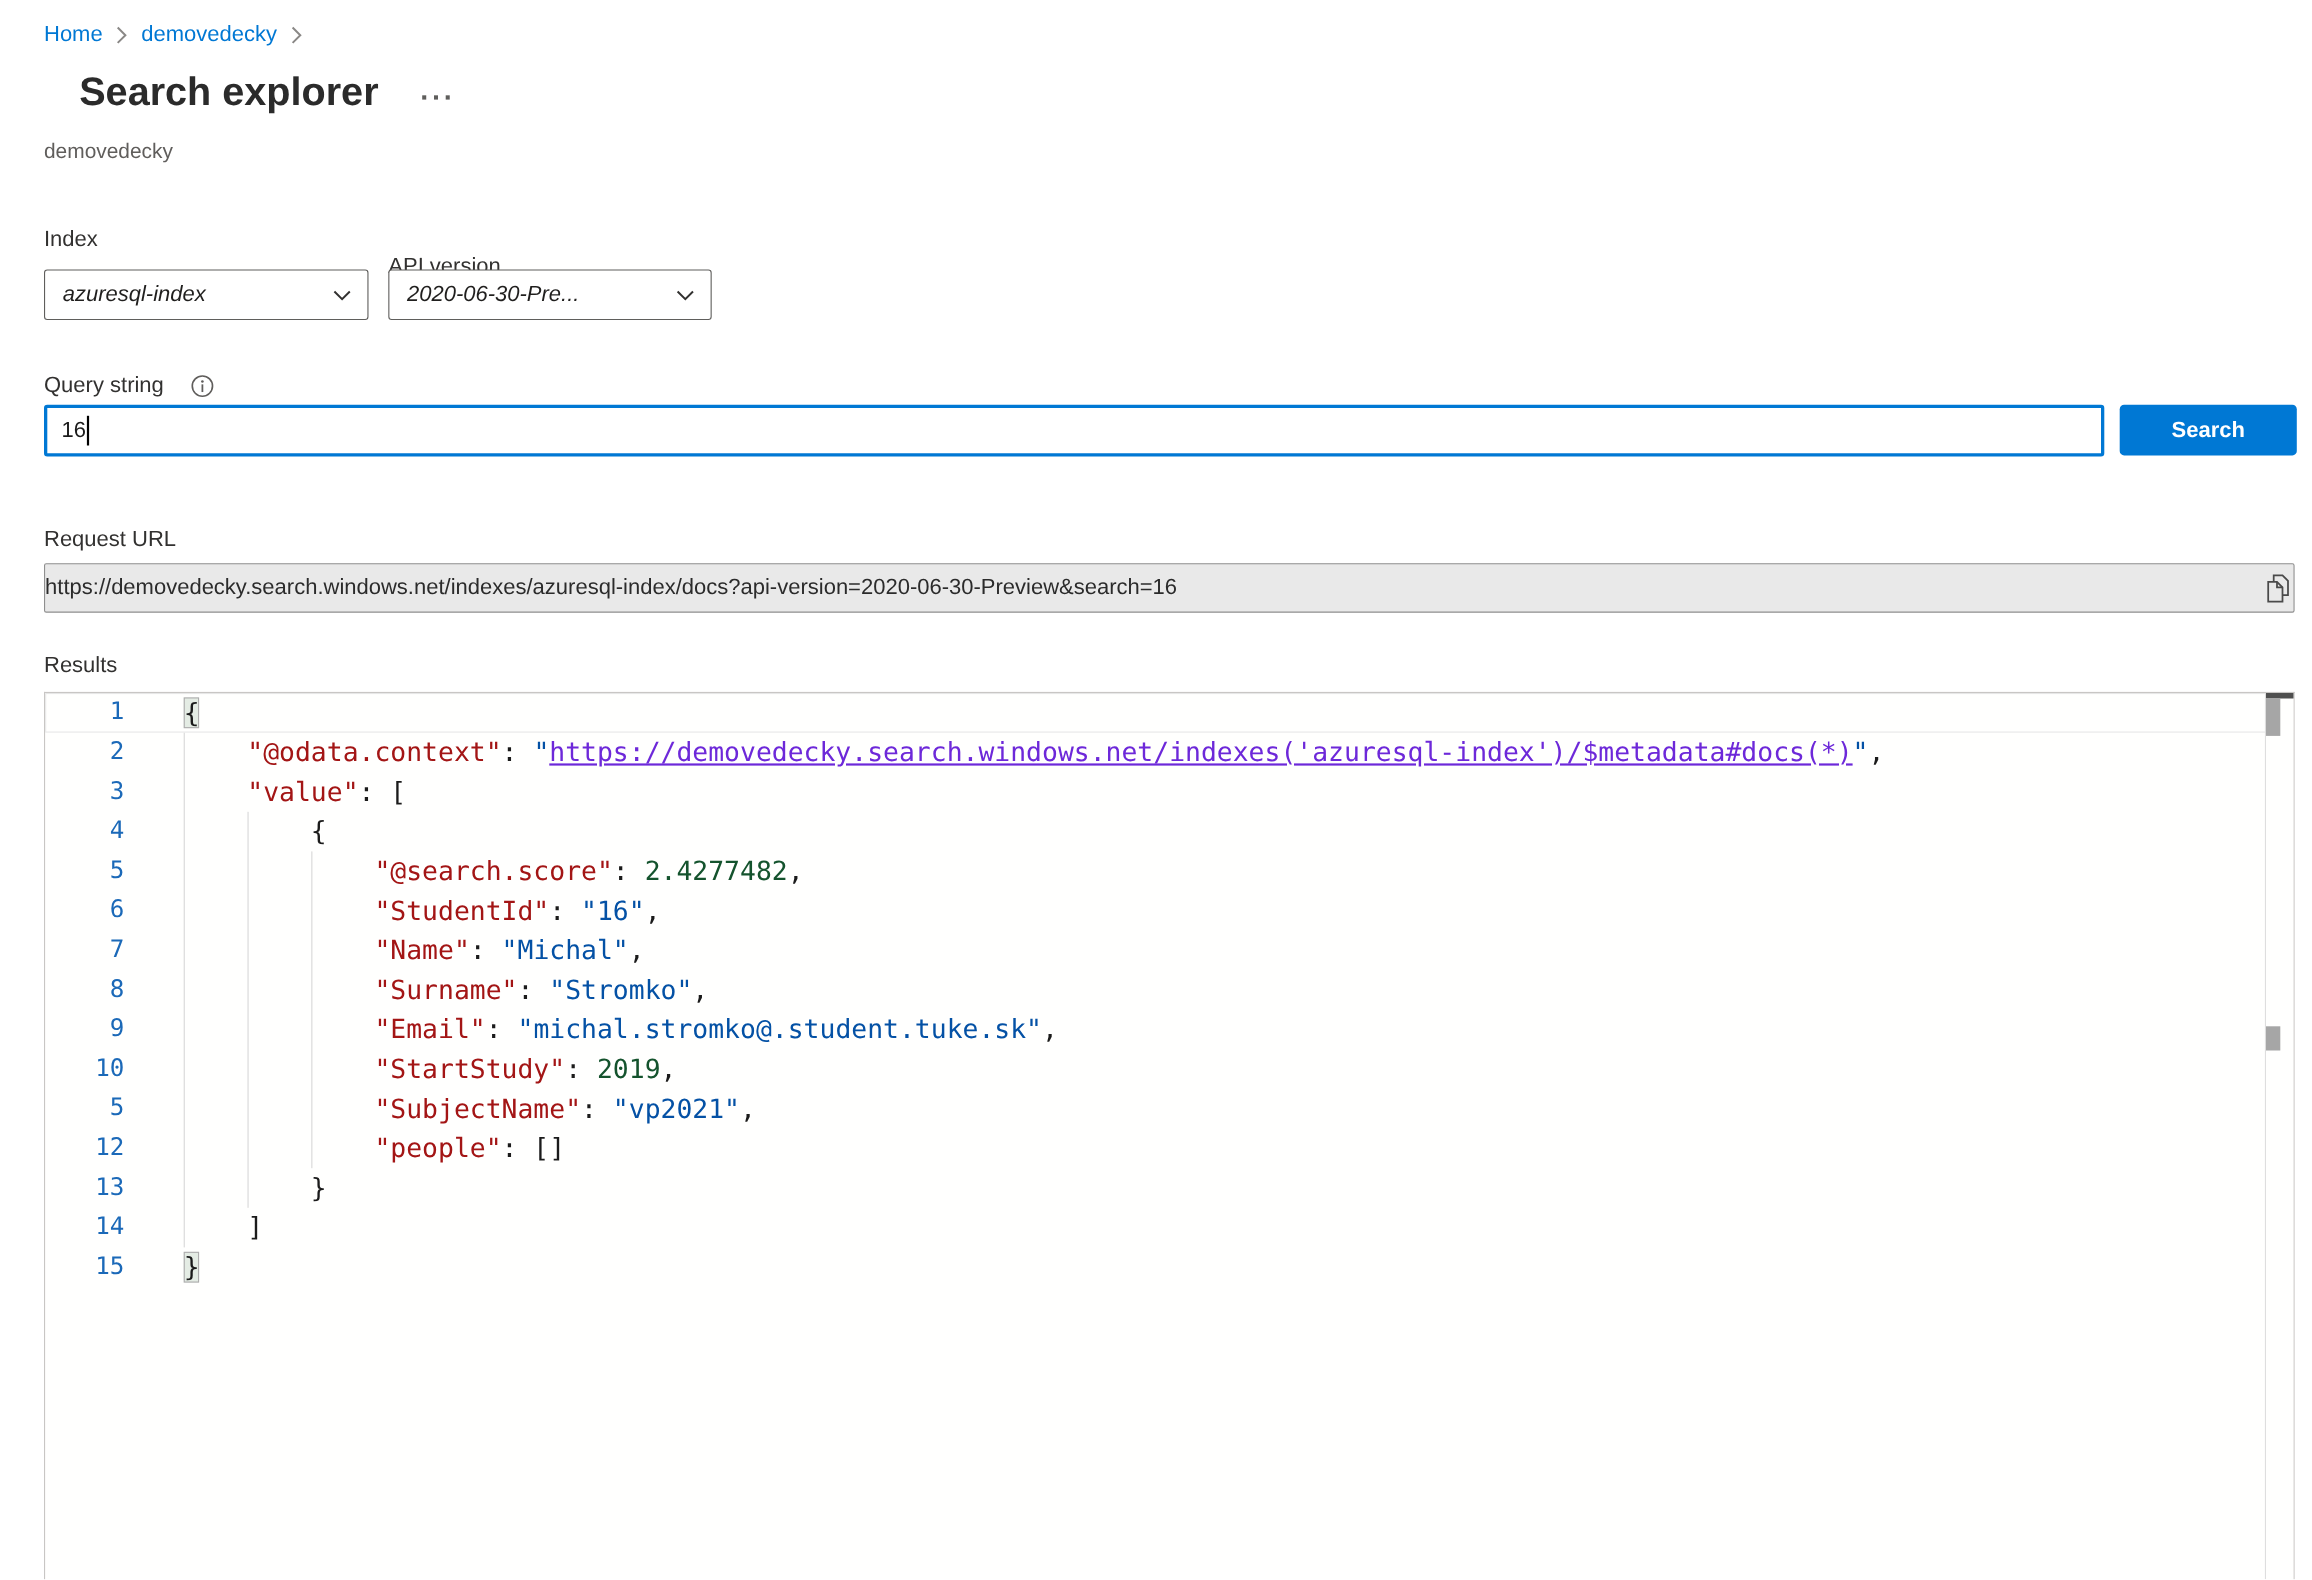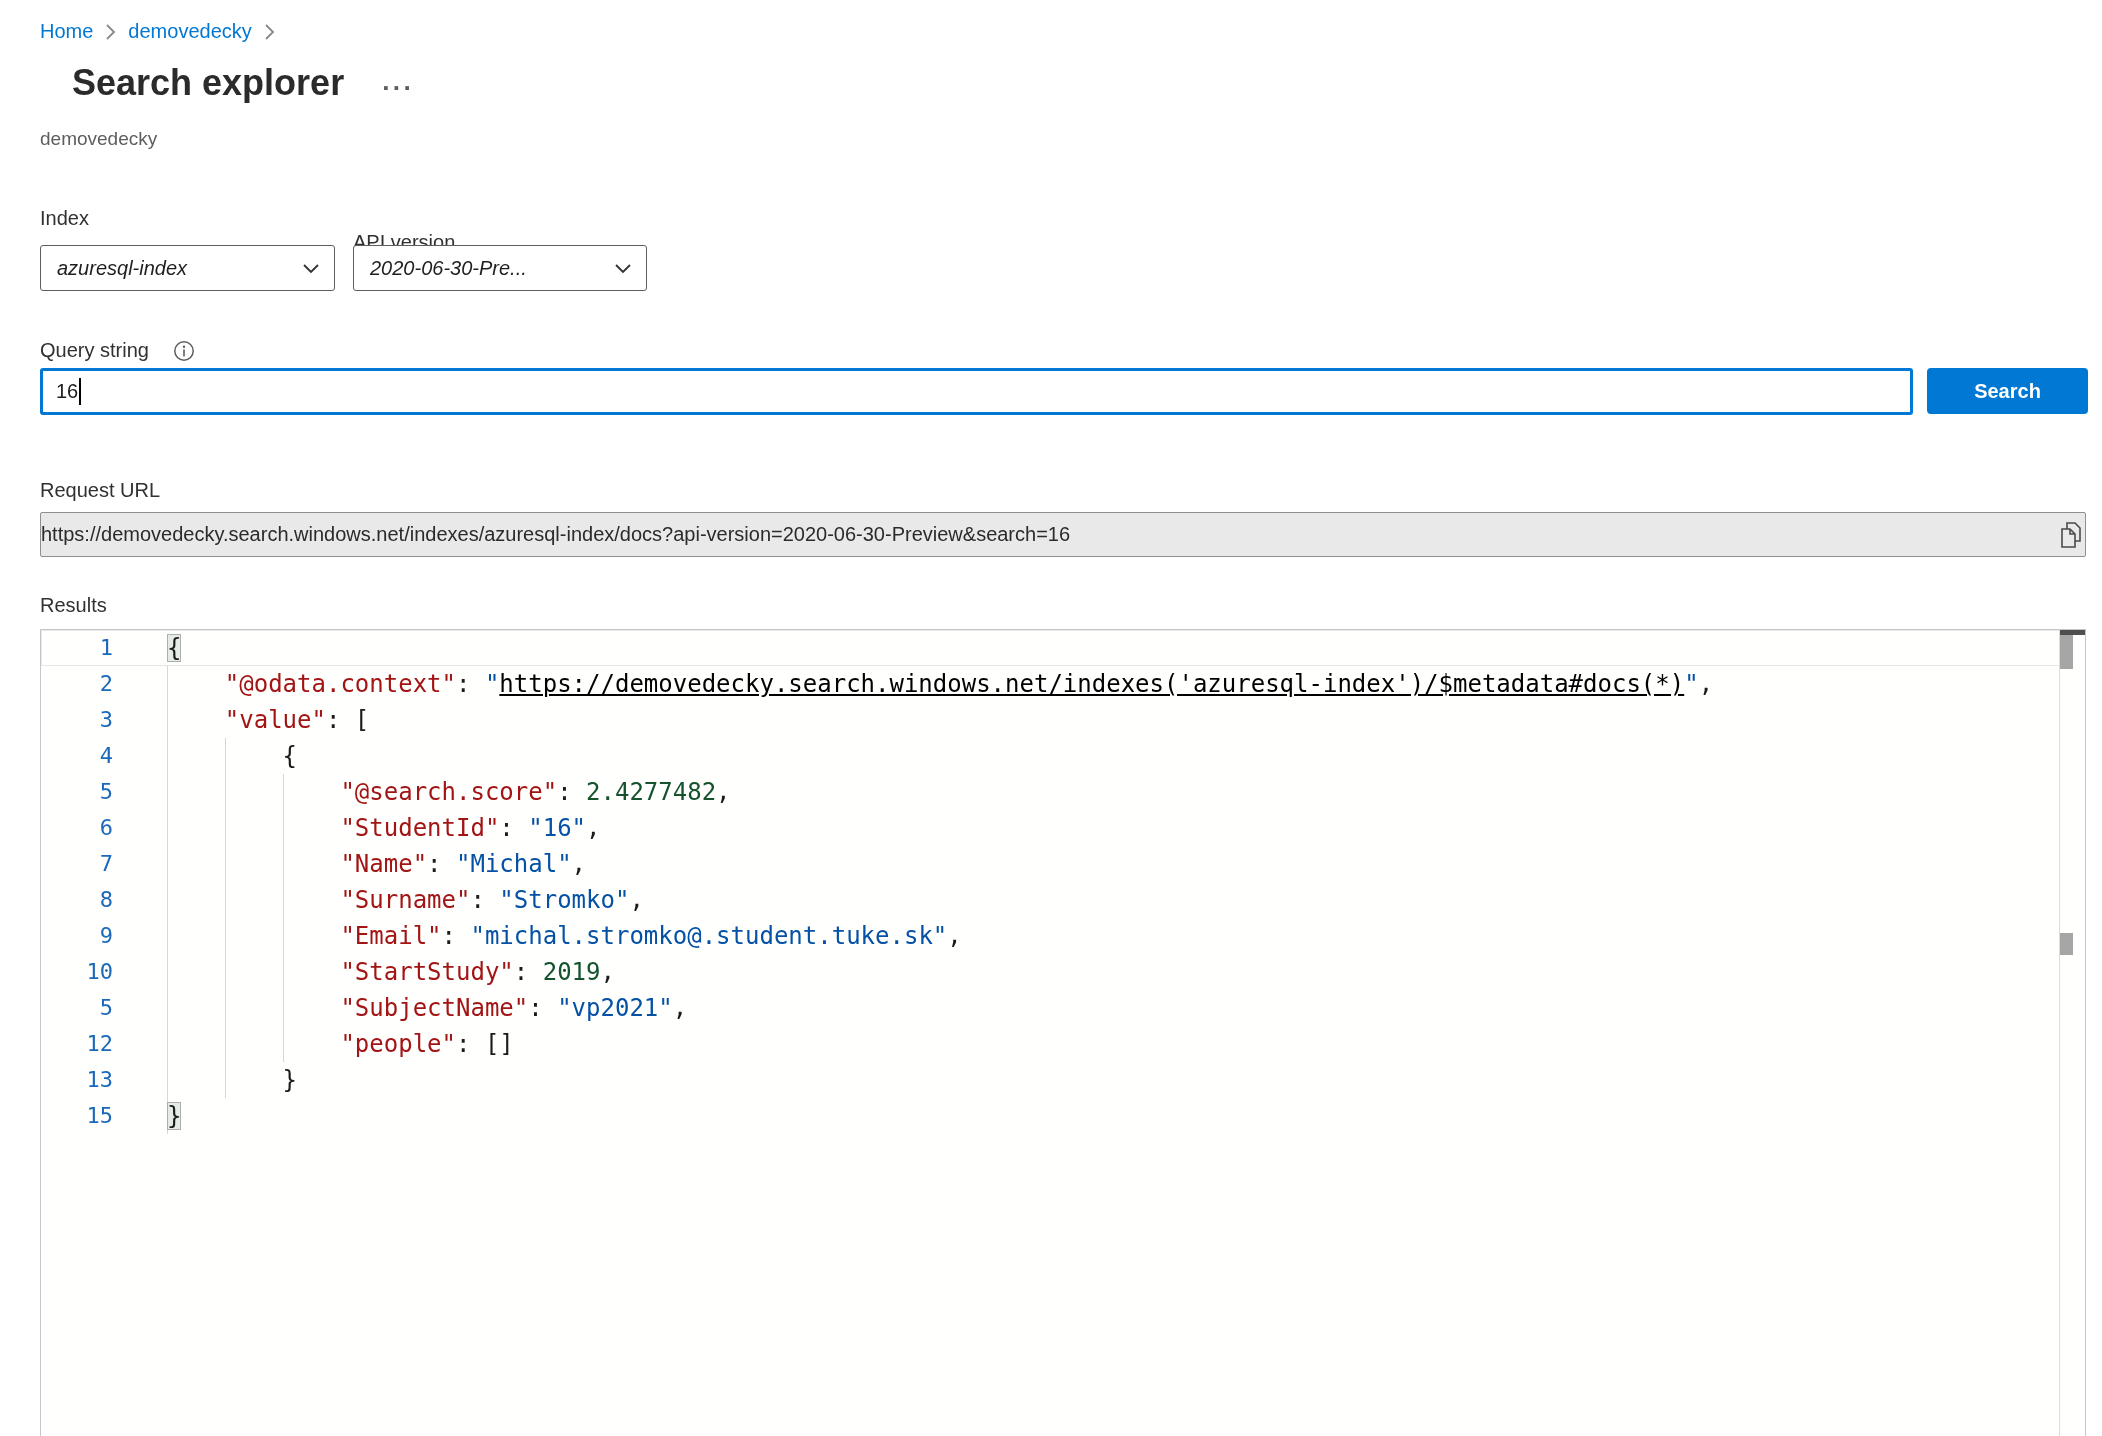--- a/index.html
+++ b/index.html
@@ -59,21 +59,21 @@
     font-family: "DejaVu Sans Mono", monospace; font-size: 24px;
   }
   .code-row { display: flex; height: 36px; line-height: 36px; position: relative; z-index: 2; }
   .code-row.current { outline: 1px solid #e7e7e7; outline-offset: -1px; }
   .ln { width: 72px; text-align: right; color: #1b69b8; font-size: 22px; flex: 0 0 auto; user-select: none; }
   .line-text { padding-left: 54px; white-space: pre; color: #1b1b1b; }
   .tok-k { color: #a31515; }
   .tok-s { color: #0451a5; }
   .tok-n { color: #14532d; }
   .tok-p { color: #1b1b1b; }
-  .tok-l { color: #000000; text-decoration: underline; }
+  .tok-l { color: #6d28d9; text-decoration: underline; }
   .tok-b { background: #e4ece4; outline: 1px solid #adadad; outline-offset: -1px; }
   .indent-guide { position: absolute; width: 1px; background: #d7d7d7; z-index: 1; }
   .guide-0 { left: 126px; top: 36px;  height: 468px; }
   .guide-1 { left: 184px; top: 108px; height: 360px; }
   .guide-2 { left: 242px; top: 144px; height: 288px; }
   
   .ruler { position: absolute; top: 0; right: 0; bottom: 0; width: 26px; border-left: 1px solid #dedede; z-index: 3; background: #fffffe; }
   .ruler-top-mark { position: absolute; left: 0; top: 0; width: 26px; height: 5px; background: #4f4f4f; }
   .scroll-thumb { position: absolute; left: 0; width: 13px; background: #a6a6a6; cursor: pointer; }
   .thumb-top { top: 5px; height: 34px; }
@@ -205,20 +205,24 @@
         </div>
         <div class="code-row">
           <span class="ln">12</span>
           <span class="line-text"><span class="tok-w">            </span><span class="tok-k">"people"</span><span class="tok-p">: []</span></span>
         </div>
         <div class="code-row">
           <span class="ln">13</span>
           <span class="line-text"><span class="tok-w">        </span><span class="tok-p">}</span></span>
         </div>
         <div class="code-row">
+          <span class="ln">14</span>
+          <span class="line-text"><span class="tok-w">    </span><span class="tok-p">]</span></span>
+        </div>
+        <div class="code-row">
           <span class="ln">15</span>
           <span class="line-text"><span class="tok-b">}</span></span>
         </div>
       </div>
     <div class="indent-guide guide-0"></div>
     <div class="indent-guide guide-1"></div>
     <div class="indent-guide guide-2"></div>
     <div class="ruler">
       <div class="ruler-top-mark"></div>
       <div class="scroll-thumb thumb-top"></div>

